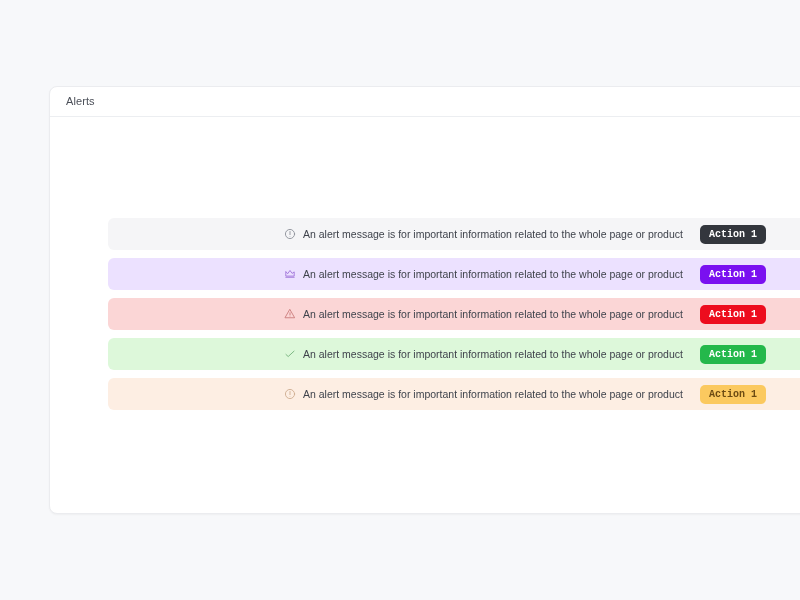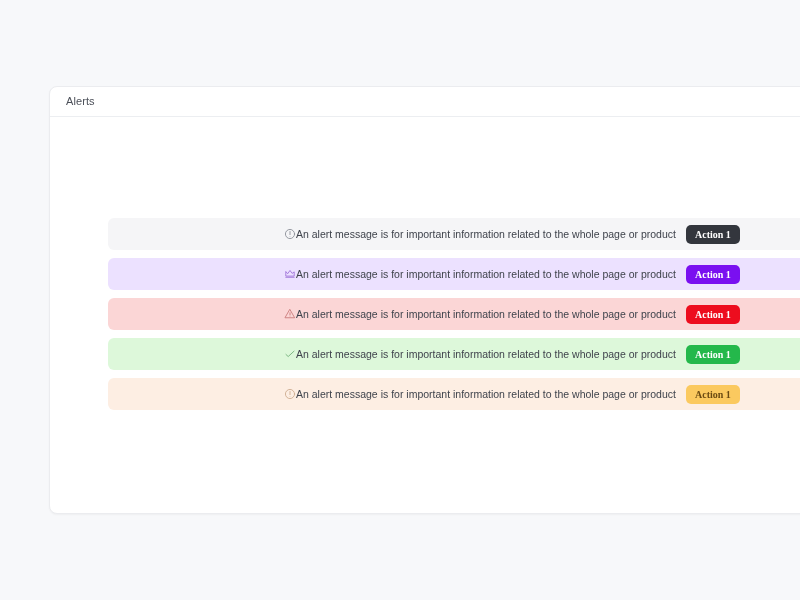--- a/index.html
+++ b/index.html
@@ -73,20 +73,21 @@
     border-radius: 6px;
     display: flex;
     align-items: center;
     justify-content: flex-start;
     box-sizing: border-box;
   }
 
   .alert-inner {
     display: flex;
     align-items: center;
+    gap: 7px;
     margin-left: 176px;      
   }
 
   .alert-icon {
     width: 12px;
     height: 12px;
     flex: 0 0 12px;
     display: block;
     opacity: 0.85;
   }
@@ -98,21 +99,21 @@
     color: #3f434c;
     white-space: nowrap;
   }
 
   .alert-action {
     margin-left: 10px;
     height: 19px;
     padding: 0 9px;
     border: none;
     border-radius: 5px;
-    font-family: Liberation Serif, serif;
+    font-family: Liberation Mono, monospace;
     font-size: 10px;
     font-weight: bold;
     line-height: 19px;
     white-space: nowrap;
     cursor: pointer;
     display: inline-block;
   }
 
   
 </style>

